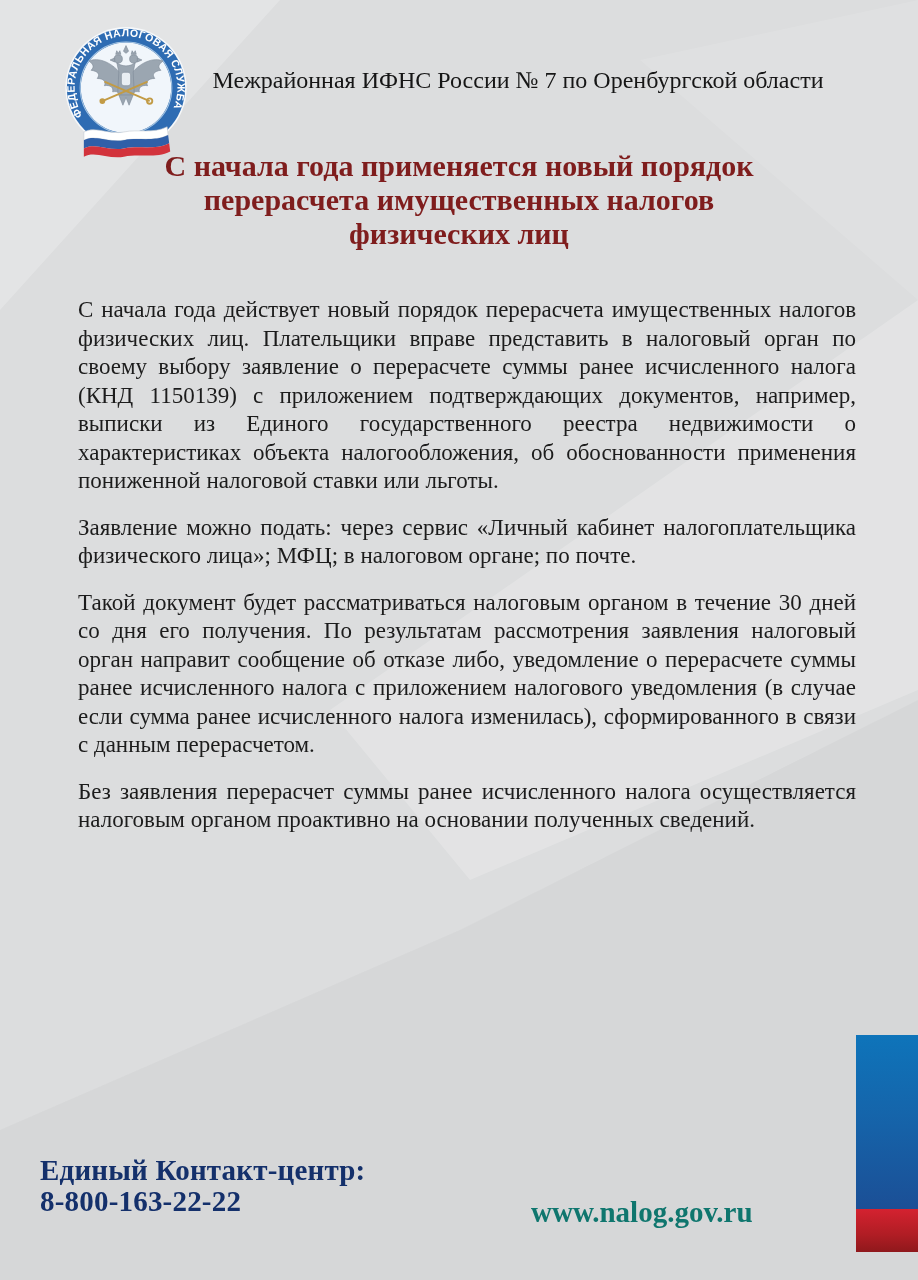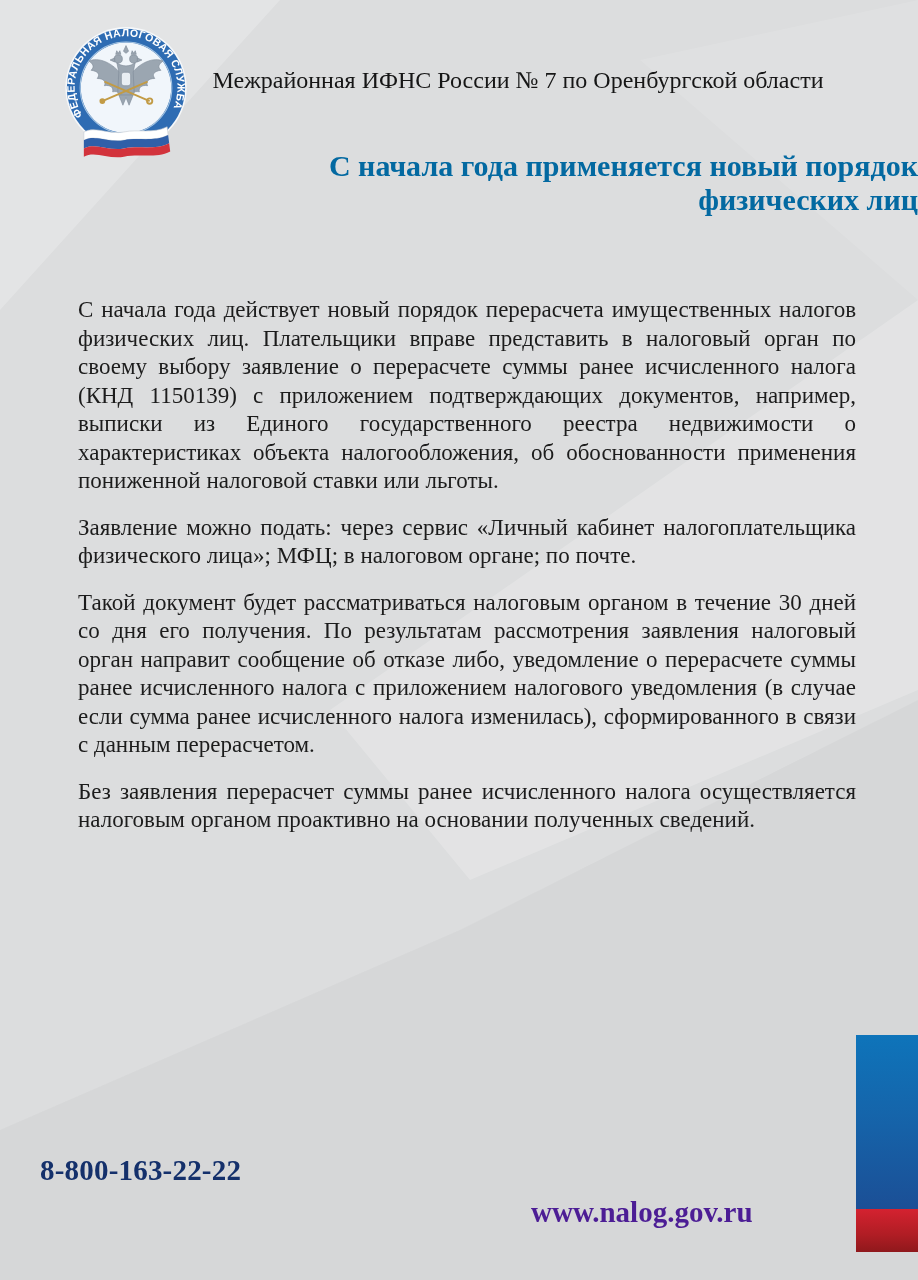--- a/index.html
+++ b/index.html
@@ -18,43 +18,43 @@
   
   .header-line{
     position:absolute;left:118px;right:0;top:66px;
     text-align:center;
     font-size:24px;line-height:28px;color:#161616;
   }
 
   
   .doc-title{
     position:absolute;left:0;right:0;top:149px;
-    text-align:right;
-    color:#0369a1;
+    text-align:center;
+    color:#7f1d1d;
     font-size:30px;line-height:34px;font-weight:bold;
   }
 
   
   .body-text{
     position:absolute;left:78px;top:296px;width:778px;
     font-size:23px;line-height:28.5px;color:#1c1c1c;
     text-align:justify;
   }
   .body-text p{margin:0 0 18px 0;}
 
   
   .contact-block{
     position:absolute;left:40px;top:1155px;
     color:#14306b;font-weight:bold;
     font-size:29px;line-height:31px;
     letter-spacing:0.2px;
   }
   .website{
     position:absolute;left:531px;top:1197px;
-    color:#4c1d95;font-weight:bold;font-size:29px;line-height:31px;
+    color:#0f766e;font-weight:bold;font-size:29px;line-height:31px;
     white-space:nowrap;
   }
   .accent-bar{
     position:absolute;left:856px;top:1035px;width:62px;height:217px;
     display:flex;flex-direction:column;
   }
   .accent-bar .bar-blue{
     height:174px;
     background:linear-gradient(180deg,#0e74ba 0%,#1565ab 45%,#1b4f96 100%);
   }
@@ -115,31 +115,33 @@
       <path d="M -41 43 C -30 37 -16 46 -2 43 C 12 40 26 45 40 38 L 41 46 C 27 53 13 48 -2 51 C -16 54 -30 45 -41 51 Z" fill="#ffffff" stroke="#c6cbd1" stroke-width="0.6"></path>
       <path d="M -41 51 C -30 45 -16 54 -2 51 C 12 48 26 53 41 46 L 42 54 C 28 61 13 56 -2 59 C -16 62 -30 53 -41 59 Z" fill="#2f5fa8"></path>
       <path d="M -41 59 C -30 53 -16 62 -2 59 C 13 56 28 61 42 54 L 43 62 C 29 69 13 64 -2 67 C -16 70 -30 61 -41 67 Z" fill="#d2333c"></path>
     </g>
   </svg>
 
   <div class="header-line">Межрайонная ИФНС России № 7 по Оренбургской области</div>
 
   <div class="doc-title">
     <div>С начала года применяется новый порядок</div>
+    <div>перерасчета имущественных налогов</div>
     <div>физических лиц</div>
   </div>
 
   <div class="body-text">
     <p>С начала года действует новый порядок перерасчета имущественных налогов физических лиц. Плательщики вправе представить в налоговый орган по своему выбору заявление о перерасчете суммы ранее исчисленного налога (КНД 1150139) с приложением подтверждающих документов, например, выписки из Единого государственного реестра недвижимости о характеристиках объекта налогообложения, об обоснованности применения пониженной налоговой ставки или льготы.</p>
     <p>Заявление можно подать: через сервис «Личный кабинет налогоплательщика физического лица»; МФЦ; в налоговом органе; по почте.</p>
     <p>Такой документ будет рассматриваться налоговым органом в течение 30 дней со дня его получения. По результатам рассмотрения заявления налоговый орган направит сообщение об отказе либо, уведомление о перерасчете суммы ранее исчисленного налога с приложением налогового уведомления (в случае если сумма ранее исчисленного налога изменилась), сформированного в связи с данным перерасчетом.</p>
     <p>Без заявления перерасчет суммы ранее исчисленного налога осуществляется налоговым органом проактивно на основании полученных сведений.</p>
   </div>
 
   <div class="contact-block">
+    <div>Единый Контакт-центр:</div>
     <div>8-800-163-22-22</div>
   </div>
 
   <div class="website">www.nalog.gov.ru</div>
 
   <div class="accent-bar">
     <div class="bar-blue"></div>
     <div class="bar-red"></div>
   </div>
 

